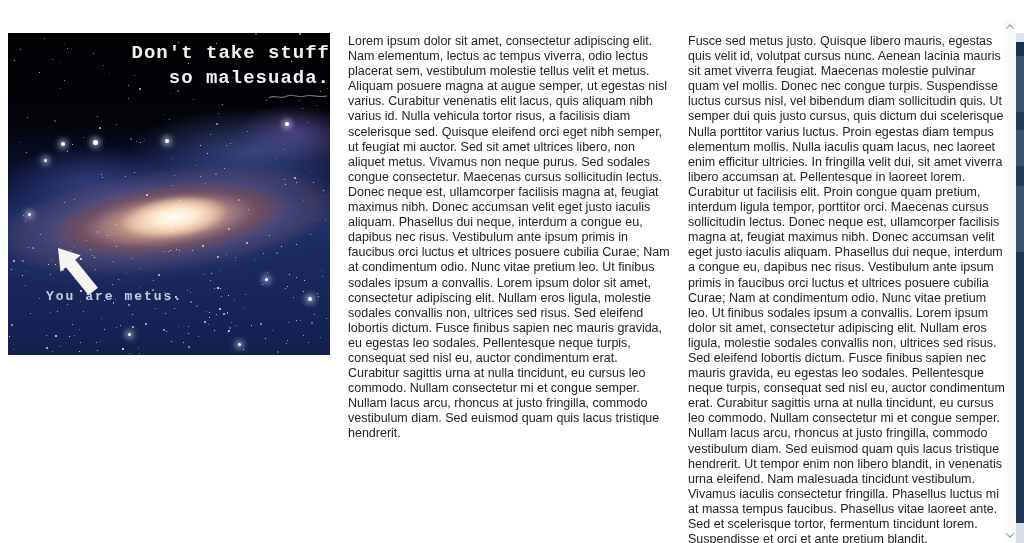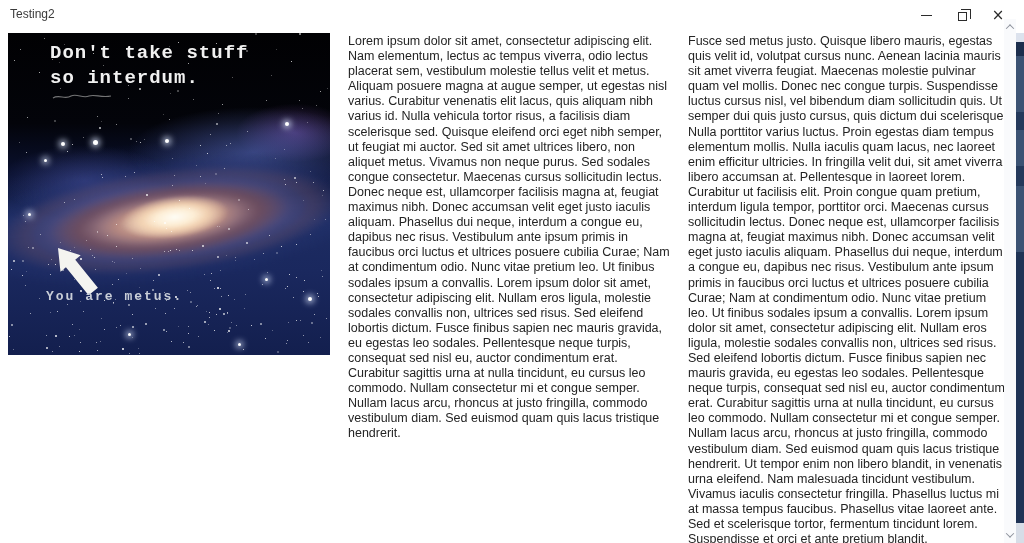--- a/index.html
+++ b/index.html
@@ -46,21 +46,21 @@
     filter:blur(2px); }
   .galaxy-core { position:absolute; left:52%; top:57%; width:34%; height:13%;
     transform:translate(-50%,-50%) rotate(-7deg); border-radius:50%;
     background:radial-gradient(closest-side,#fffdf6 0%,#fdeed6 35%,
       rgba(247,216,182,0.85) 60%, transparent 100%);
     filter:blur(1px); }
   .stars { position:absolute; inset:0; }
   .star { position:absolute; background:#fff; border-radius:50%; }
   .star.bright { box-shadow:0 0 6px 2px rgba(220,230,255,0.85); }
 
-  .quote { position:absolute; left:42px; right:0; top:9px; text-align:left;
+  .quote { position:absolute; left:42px; right:0; top:9px; text-align:right;
            font-family:"Liberation Mono", monospace; color:#f1f1f1; font-weight:bold; }
   .q1 { font-size:19px; letter-spacing:1px; }
   .q2 { font-size:19px; letter-spacing:1px; margin-top:3px; }
   .sig { margin-top:3px; opacity:.75; }
   .arrow-svg { position:absolute; inset:0; }
   .caption { position:absolute; left:38px; top:256px; font-family:"Liberation Mono", monospace;
              font-size:13px; font-weight:bold; letter-spacing:2px; color:#c9ced8; }
 
   
   .col { position:absolute; top:34px; width:322px; font-size:12.5px; line-height:15.1px;
@@ -86,34 +86,20 @@
   .seg3{height:56px;background:#3b5273;} .seg4{height:18px;background:#24395b;}
   .seg5{height:36px;background:#3b5273;} .seg6{height:20px;background:#24395b;}
   .seg7{height:66px;background:#3b5273;} .seg8{height:271px;background:#1f3355;}
   .seg9{flex:1;background:#d7dde7;}
 </style>
 </head>
 <body>
 
 <div class="app">
 
-  <div class="titlebar">
-    <span class="title">Testing2</span>
-    <div class="controls">
-      <button class="ctrl">
-        <span class="min-glyph"></span>
-      </button>
-      <button class="ctrl">
-        <span class="rest-glyph"></span>
-      </button>
-      <button class="ctrl">
-        <span class="close-glyph">×</span>
-      </button>
-    </div>
-  </div>
 
   <div class="quote-image">
     <div class="sky"></div>
     <div class="nebula"></div>
     <div class="galaxy-disk"></div>
     <div class="galaxy-core"></div>
     <div class="stars" id="stars">
         <div class="star" style="left: 192.353px; top: 143.453px; width: 1px; height: 1px; opacity: 0.768814;"></div>
         <div class="star" style="left: 55.9404px; top: 168.51px; width: 1px; height: 1px; opacity: 0.737321;"></div>
         <div class="star" style="left: 276.952px; top: 151.141px; width: 1px; height: 1px; opacity: 0.917441;"></div>
@@ -410,21 +396,21 @@
         <div class="star bright" style="left: 277px; top: 89px; width: 4px; height: 4px; opacity: 1;"></div>
         <div class="star bright" style="left: 300px; top: 264px; width: 4px; height: 4px; opacity: 1;"></div>
         <div class="star bright" style="left: 257px; top: 245px; width: 3px; height: 3px; opacity: 1;"></div>
         <div class="star bright" style="left: 20px; top: 180px; width: 3px; height: 3px; opacity: 1;"></div>
         <div class="star bright" style="left: 120px; top: 300px; width: 3px; height: 3px; opacity: 1;"></div>
         <div class="star bright" style="left: 230px; top: 310px; width: 3px; height: 3px; opacity: 1;"></div>
         <div class="star bright" style="left: 36px; top: 126px; width: 3px; height: 3px; opacity: 1;"></div>
       </div>
     <div class="quote">
       <div class="q1">Don't take stuff</div>
-      <div class="q2">so interdum.</div>
+      <div class="q2">so malesuada.</div>
       <svg class="sig" width="64" height="10" viewBox="0 0 64 10">
         <path d="M3,6 C9,2 15,8 21,4 C27,1 33,7 39,4 C45,2 51,6 61,4" stroke="#9a9a9a" stroke-width="1.2" fill="none"></path>
       </svg>
     </div>
     <svg class="arrow-svg" width="322" height="322" viewBox="0 0 322 322">
       <g transform="translate(50,215) rotate(-39)">
         <polygon points="0,0 13,20 6,20 6,56 -6,56 -6,20 -13,20" fill="#f4f4f0"></polygon>
       </g>
     </svg>
     <div class="caption">You are metus.</div>

